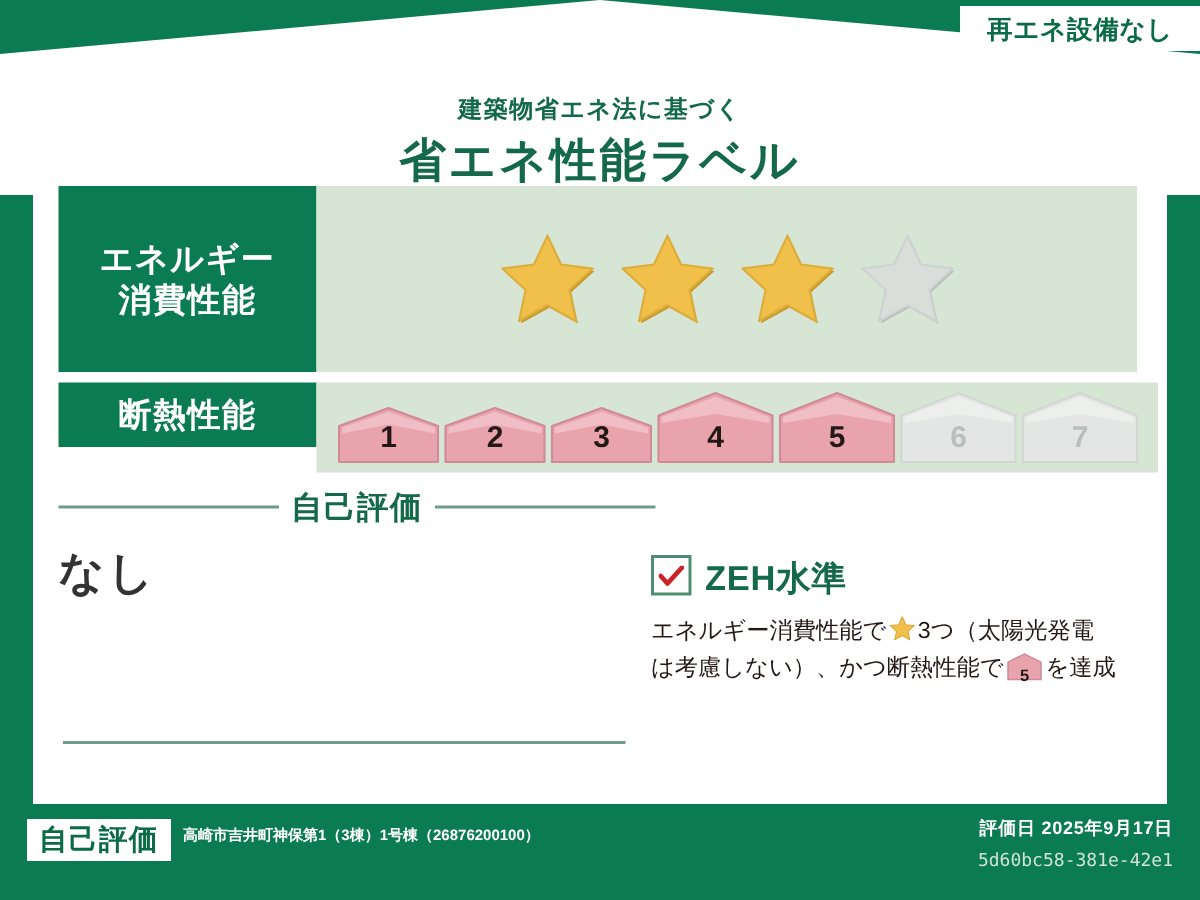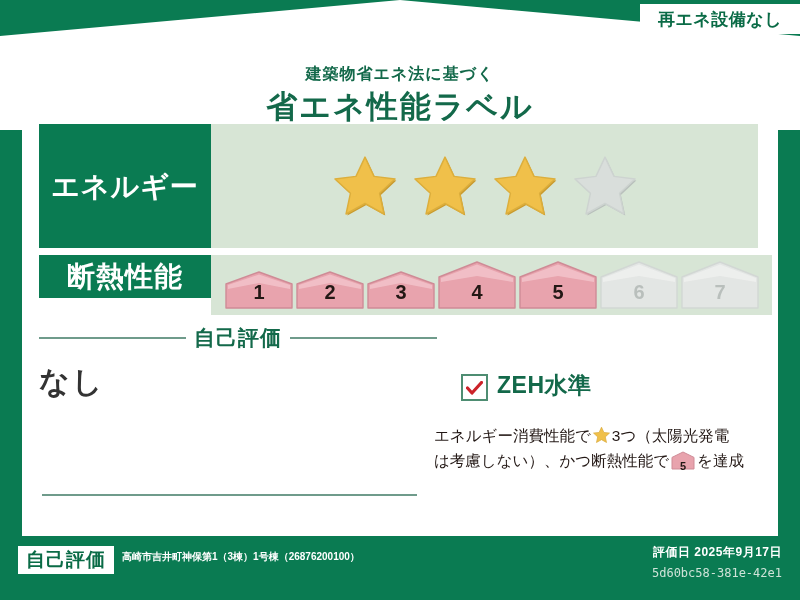--- a/index.html
+++ b/index.html
@@ -36,21 +36,21 @@
 
   
   .card{
     position:absolute;left:22px;top:112px;width:756px;height:424px;background:#ffffff;
   }
 
   .row{position:absolute;display:flex;}
   .row-label{
     background:#0a7b52;color:#ffffff;font-weight:bold;
     display:flex;flex-direction:column;align-items:center;justify-content:center;
-    font-size:28px;line-height:1.25;letter-spacing:1px;
+    font-size:22px;line-height:1.25;letter-spacing:1px;
   }
   .row-body{background:#d7e5d5;display:flex;align-items:center;}
 
   #row-energy{left:17px;top:12px;}
   #row-energy .row-label{width:172px;height:124px;}
   #row-energy .row-body{width:547px;height:124px;justify-content:center;}
 
   #row-insul{left:17px;top:143px;}
   #row-insul .row-label{width:172px;height:43px;}
   #row-insul .row-body{width:547px;height:60px;padding-left:14px;}
@@ -80,28 +80,28 @@
   }
   .cost-value{
     position:absolute;left:17px;top:250px;width:398px;text-align:left;
     font-size:30px;font-weight:bold;color:#333333;letter-spacing:2px;
   }
   .cost-rule{
     position:absolute;left:20px;top:382px;width:375px;height:2px;background:#6f9b8b;
   }
 
   .zeh{position:absolute;left:412px;top:258px;width:330px;}
-  .zeh-head{display:flex;align-items:flex-end;gap:9px;margin-left:27px;}
+  .zeh-head{display:flex;align-items:flex-start;gap:9px;}
   .checkbox{
     width:23px;height:23px;border:2px solid #4e8d72;background:#ffffff;
     display:flex;align-items:center;justify-content:center;flex:0 0 auto;
   }
   .zeh-title{font-size:23px;font-weight:bold;color:#13694a;letter-spacing:.5px;}
   .zeh-text{
-    margin-top:22px;font-size:15.5px;color:#231815;line-height:1.62;letter-spacing:0;
+    margin-top:7px;font-size:15.5px;color:#231815;line-height:1.62;letter-spacing:0;
   }
   .inline-star{vertical-align:-3px;margin:0 1px;}
   .inline-house{vertical-align:-4px;margin:0 2px;position:relative;display:inline-block;}
   .inline-house .ihn{
     position:absolute;left:0;right:0;bottom:1px;text-align:center;
     font-size:11px;font-weight:bold;color:#231815;
   }
 
   
   .footer{position:absolute;left:0;bottom:0;width:800px;height:64px;color:#ffffff;}
@@ -133,20 +133,21 @@
   <div class="title-wrap">
     <div class="title-sub">建築物省エネ法に基づく</div>
     <div class="title-main">省エネ性能ラベル</div>
   </div>
 
   <div class="card">
 
     <div class="row" id="row-energy">
       <div class="row-label">
         <span>エネルギー</span>
+        <span>消費性能</span>
       </div>
       <div class="row-body">
         <div class="stars" id="stars">
             <svg class="star" viewBox="0 0 24 24">
               <path d="M12 2.1 L15.1 8.7 L22.3 9.6 L17 14.5 L18.5 21.6 L12 18 L5.5 21.6 L7 14.5 L1.7 9.6 L8.9 8.7 Z" fill="#c99a2e" transform="translate(0.45,0.55)"></path>
               <path d="M12 2.1 L15.1 8.7 L22.3 9.6 L17 14.5 L18.5 21.6 L12 18 L5.5 21.6 L7 14.5 L1.7 9.6 L8.9 8.7 Z" fill="#f0c04a" stroke="#dcae3c" stroke-width="0.5" stroke-linejoin="round"></path>
             </svg>
             <svg class="star" viewBox="0 0 24 24">
               <path d="M12 2.1 L15.1 8.7 L22.3 9.6 L17 14.5 L18.5 21.6 L12 18 L5.5 21.6 L7 14.5 L1.7 9.6 L8.9 8.7 Z" fill="#c99a2e" transform="translate(0.45,0.55)"></path>
               <path d="M12 2.1 L15.1 8.7 L22.3 9.6 L17 14.5 L18.5 21.6 L12 18 L5.5 21.6 L7 14.5 L1.7 9.6 L8.9 8.7 Z" fill="#f0c04a" stroke="#dcae3c" stroke-width="0.5" stroke-linejoin="round"></path>

